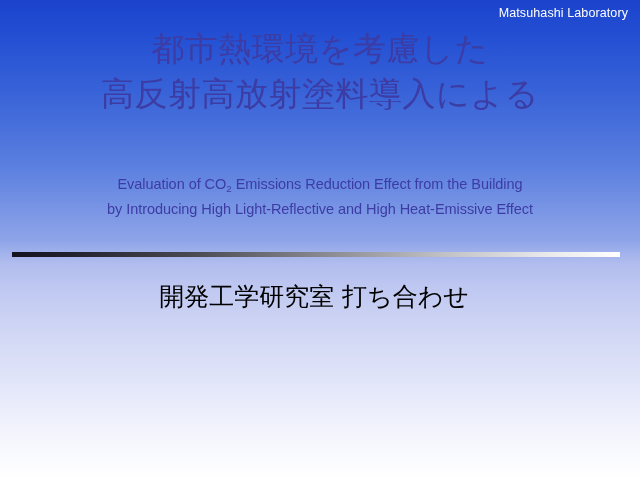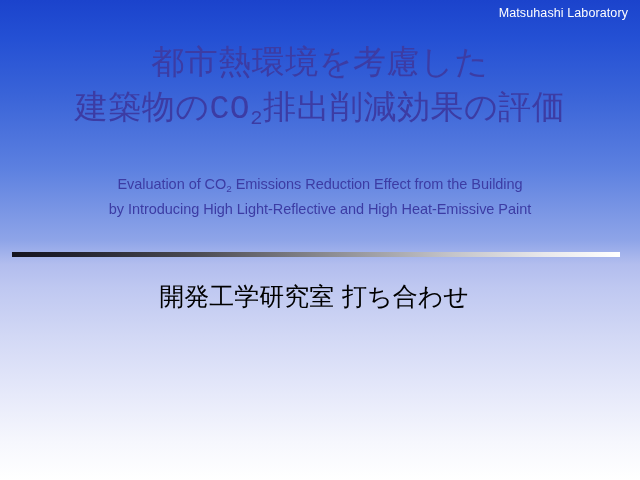--- a/index.html
+++ b/index.html
@@ -48,23 +48,22 @@
   
   .title-jp {
     position: absolute;
     top: 26px;
     left: 0;
     width: 640px;
     text-align: center;
     color: #3c3ca4;
     font-size: 33px;
     line-height: 45px;
-    font-family: Liberation Mono, monospace;
+    font-family: Liberation Sans, sans-serif;
     letter-spacing: 0.5px;
-    margin-top: 16px;
   }
   .title-jp .ln { display: block; white-space: nowrap; }
   .title-jp sub {
     font-size: 0.62em;
     vertical-align: baseline;
     position: relative;
     top: 0.28em;
   }
 
   
@@ -114,26 +113,26 @@
 </style>
 </head>
 <body>
 
 <div class="slide">
 
   <div class="lab-name">Matsuhashi Laboratory</div>
 
   <div class="title-jp">
     <span class="ln">都市熱環境を考慮した</span>
-    <span class="ln"><span>建築物のCO</span><sub>2</sub><span>排出削減効果の評価</span></span>
+    <span class="ln">高反射高放射塗料導入による</span>
   </div>
 
   <div class="subtitle-en">
     <span class="ln"><span>Evaluation of CO</span><sub>2</sub><span> Emissions Reduction Effect from the Building</span></span>
-    <span class="ln">by Introducing High Light-Reflective and High Heat-Emissive Paint</span>
+    <span class="ln">by Introducing High Light-Reflective and High Heat-Emissive Effect</span>
   </div>
 
   <div class="divider"></div>
 
   <div class="body-block">
     <span class="ln">開発工学研究室 打ち合わせ</span>
   </div>
 
 </div>
 

